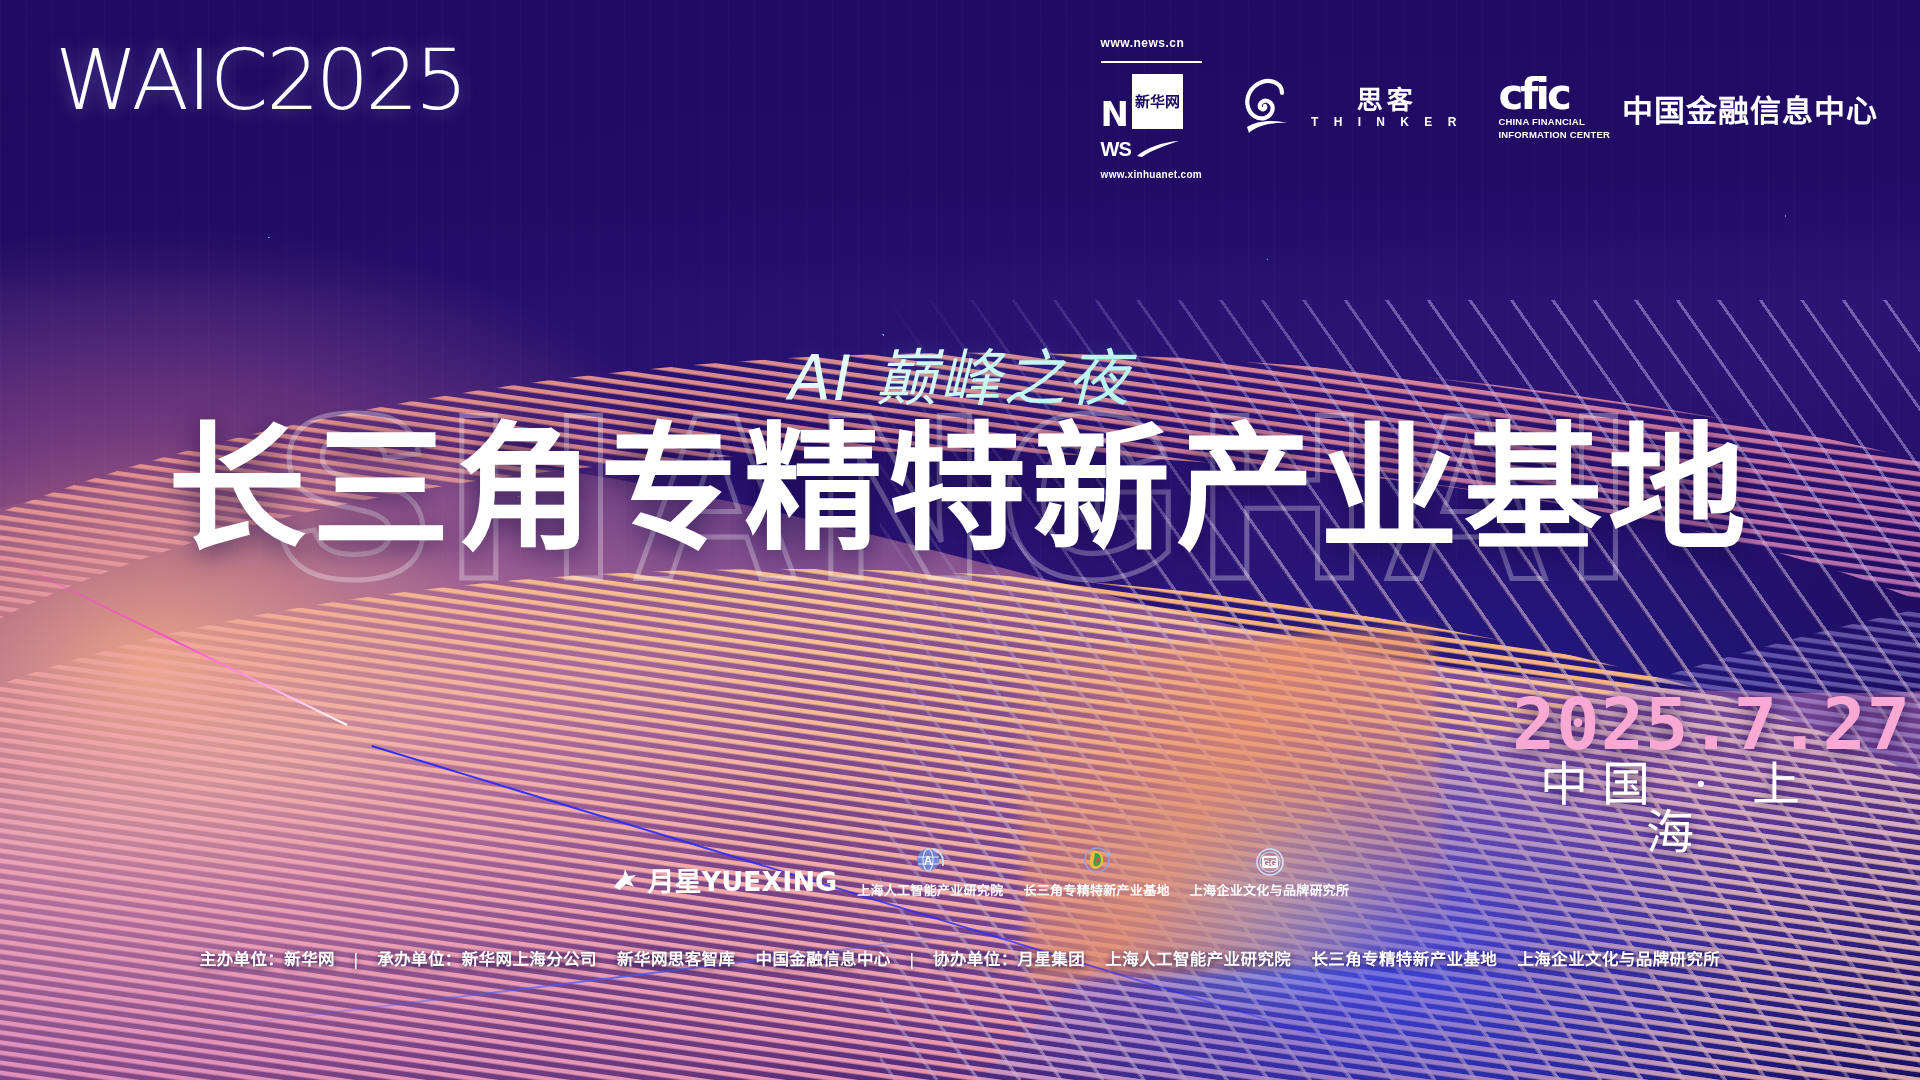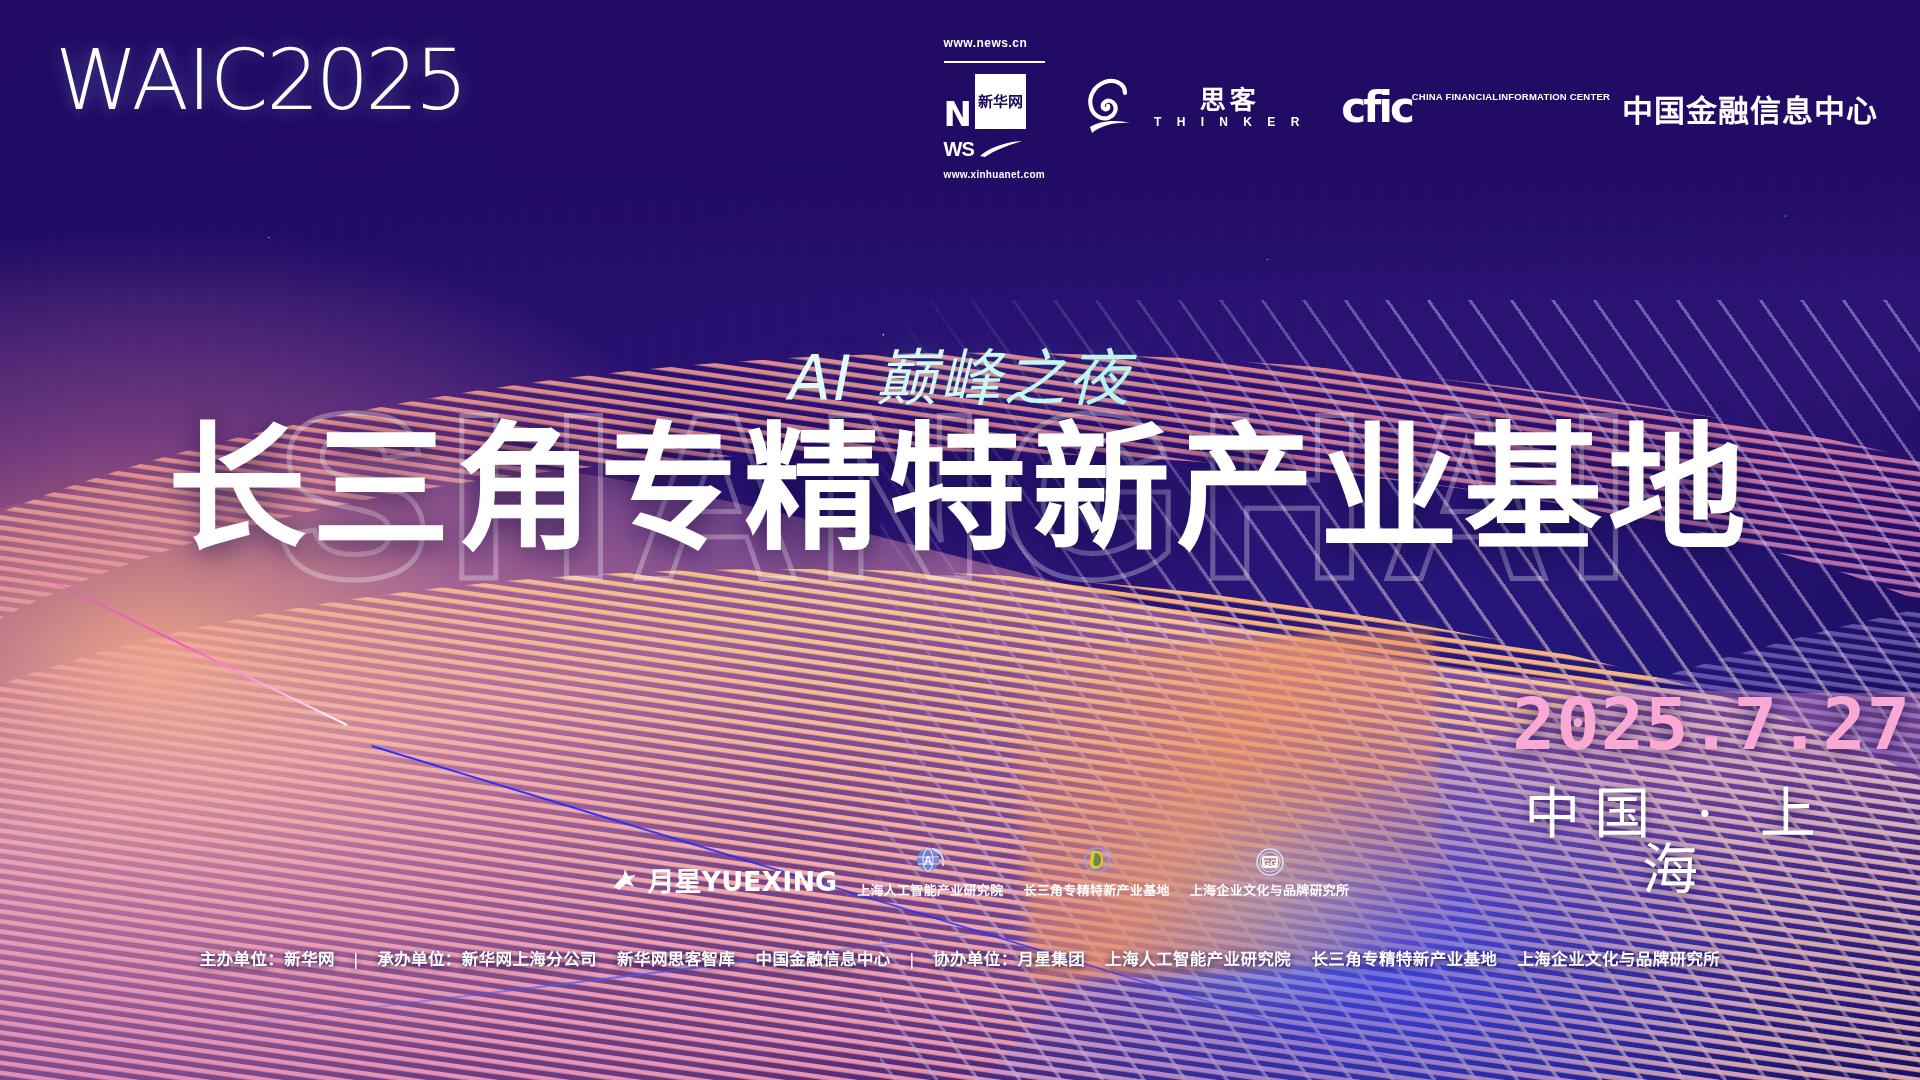--- a/index.html
+++ b/index.html
@@ -161,21 +161,21 @@
 
   
   .tk { gap:9px; }
   .tk-txt { display:flex; flex-direction:column; align-items:center; }
   .tk-cn { font-size:26px; font-weight:700; line-height:1; letter-spacing:4px;
            font-family:"DejaVu Sans","Liberation Sans",sans-serif; }
   .tk-en { font-size:12px; letter-spacing:6px; font-weight:700; margin-top:2px; }
 
   
   .cf { gap:12px; align-items:center; }
-  .cf-mark { display:flex; flex-direction:row; align-items:flex-start; }
+  .cf-mark { display:flex; flex-direction:column; align-items:flex-start; }
   .cf-letters { font-size:42px; font-weight:800; line-height:.9; letter-spacing:-3px;
                 font-family:"DejaVu Sans","Liberation Sans",sans-serif; }
   .cf-en { font-size:9.5px; font-weight:700; line-height:1.18; letter-spacing:.2px; margin-top:2px; }
   .cf-cn { font-size:31px; font-weight:700; letter-spacing:1px;
            font-family:"DejaVu Sans","Liberation Sans",sans-serif; }
 
   
   .subtitle {
     position:absolute; left:0; right:0; top:328px;
     text-align:center;
@@ -201,22 +201,21 @@
 
   
   .date-block { position:absolute; right:78px; top:688px; text-align:center; width:330px; }
   .date {
     font-size:72px; font-weight:800; letter-spacing:1px; color:#f9a8d4;
     font-family:"DejaVu Sans Mono","Liberation Mono",monospace;
     line-height:1;
     text-shadow:0 3px 16px rgba(20,8,70,.6);
   }
   .location {
-    margin-top:26px;
-    font-size:56px; font-weight:400; letter-spacing:14px; color:#fff;
+    font-size:48px; font-weight:400; letter-spacing:14px; color:#fff;
     font-family:"DejaVu Serif","Liberation Serif",serif;
     line-height:1;
     text-shadow:0 2px 12px rgba(20,8,70,.6);
   }
 
   
   .sponsors {
     position:absolute; left:0; right:0; top:846px;
     display:flex; justify-content:center; align-items:flex-end; gap:20px;
     padding-left:40px;

